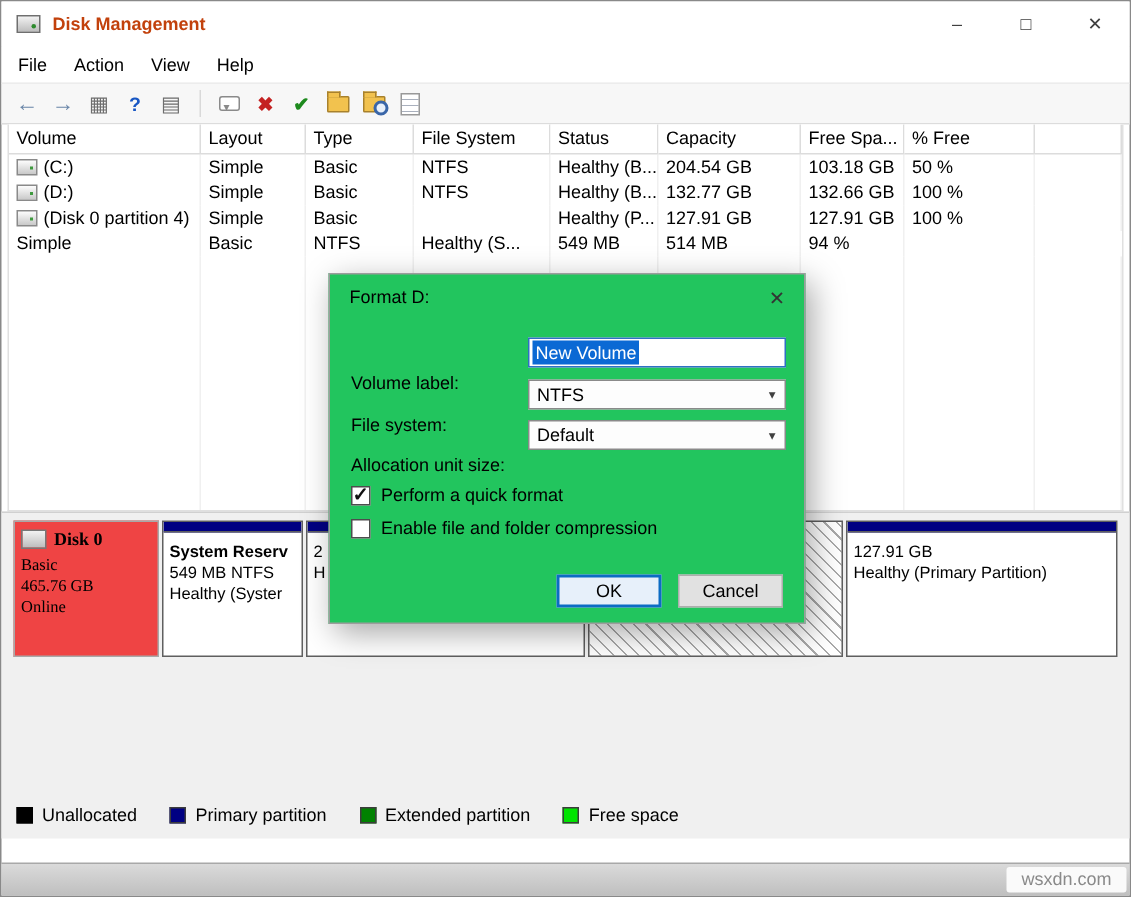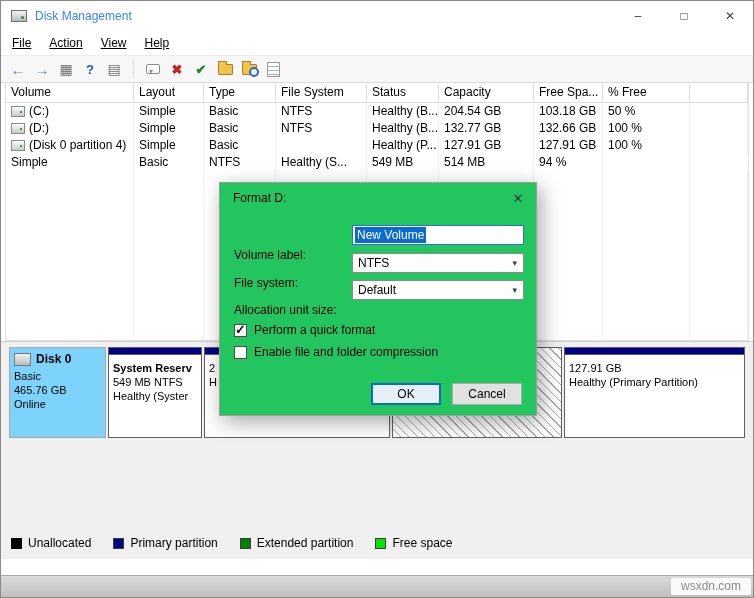--- a/index.html
+++ b/index.html
@@ -5,26 +5,26 @@
   * { margin:0; padding:0; box-sizing:border-box; }
   html,body { width:754px; height:598px; overflow:hidden; }
   body { font-family:"Liberation Sans", sans-serif; font-size:12px; color:#000; background:#fff; }
 
   .win { position:relative; width:754px; height:598px; background:#fff; border:1px solid #898989; display:flex; flex-direction:column; }
 
   
   .titlebar { flex:0 0 30px; display:flex; align-items:center; padding-left:10px; background:#fff; }
   .appicon { width:16px; height:12px; border:1px solid #6f6f6f; background:linear-gradient(#f2f2f2,#bdbdbd); position:relative; margin-right:8px; flex:0 0 16px;}
   .appicon::after { content:""; position:absolute; right:2px; bottom:2px; width:3px; height:3px; background:#2d8a2d; border-radius:50%; }
-  .title { color:#3b82f6; }
+  .title { color:#c2410c;font-weight:bold; }
   .wbtns { margin-left:auto; display:flex; height:30px; }
   .wbtn { width:46px; display:flex; align-items:center; justify-content:center; color:#404040; font-size:12px; }
 
   
-  .menubar { flex:0 0 24px; display:flex; align-items:center; padding-left:2px; background:#fff;text-decoration:underline; }
+  .menubar { flex:0 0 24px; display:flex; align-items:center; padding-left:2px; background:#fff; }
   .menu-item { padding:3px 9px; cursor:default; }
 
   
   .toolbar { flex:0 0 28px; background:#f7f7f7; border-top:1px solid #ececec; border-bottom:1px solid #dcdcdc; display:flex; align-items:center; padding-left:6px; gap:2px; }
   .tbi { width:22px; height:22px; display:flex; align-items:center; justify-content:center; font-size:14px; color:#6e6e6e; position:relative; }
   .tbi.nav { color:#6b87a9; font-weight:bold; font-size:15px; }
   .tbi.help { color:#1857c4; font-weight:bold; font-size:13px; }
   .tbi.del { color:#c42222; font-weight:bold; font-size:13px; }
   .tbi.chk { color:#1d8a1d; font-weight:bold; font-size:13px; }
   .tbsep { width:1px; height:18px; background:#d9d9d9; margin:0 6px; }
@@ -44,21 +44,21 @@
   .vrow .c { border-right:1px solid #f0f0f0; padding-left:5px; line-height:17px; white-space:nowrap; overflow:hidden; }
   .volcell { display:flex; align-items:center; gap:4px; }
   .vicon { width:14px; height:11px; border:1px solid #8a8a8a; background:linear-gradient(#fdfdfd,#c9c9c9); flex:0 0 14px; position:relative; }
   .vicon::after { content:""; position:absolute; right:2px; top:4px; width:2px; height:2px; background:#3f9a3f; }
   .vfill { flex:1; }
   .vfill .c { border-right:1px solid #f0f0f0; }
 
   
   .bottom { flex:1; background:#f0f0f0; border-top:1px solid #d0d0d0; display:flex; flex-direction:column; padding:5px 8px 0 8px; }
   .diskrow { display:flex; gap:2px; height:91px; }
-  .dinfo { flex:0 0 97px; border:1px solid #a8a8a8; background:#7dd3fc; padding:4px 4px 0 4px; }
+  .dinfo { flex:0 0 97px; border:1px solid #a8a8a8; background:#ef4444; padding:4px 4px 0 4px;font-family:Liberation Serif, serif; }
   .dtop { display:flex; align-items:center; gap:5px; margin-bottom:3px; }
   .dicon { width:17px; height:13px; border:1px solid #777; background:linear-gradient(#f2f2f2,#bdbdbd); flex:0 0 17px; }
   .dname { font-weight:bold; }
   .dline { font-size:11px; line-height:14px; }
   .part { border:1px solid #5f5f5f; background:#fff; overflow:hidden; }
   .pbar { height:7px; background:#000082; border-bottom:1px solid #5f5f5f; }
   .ptext { padding:6px 4px 0 4px; font-size:11px; line-height:14px; }
   .ptext div { white-space:nowrap; overflow:hidden; }
   .pl1 { font-weight:bold; }
   .p1 { flex:0 0 94px; } .p2 { flex:0 0 186px; } .ph { flex:0 0 170px; } .p4 { flex:1; }

